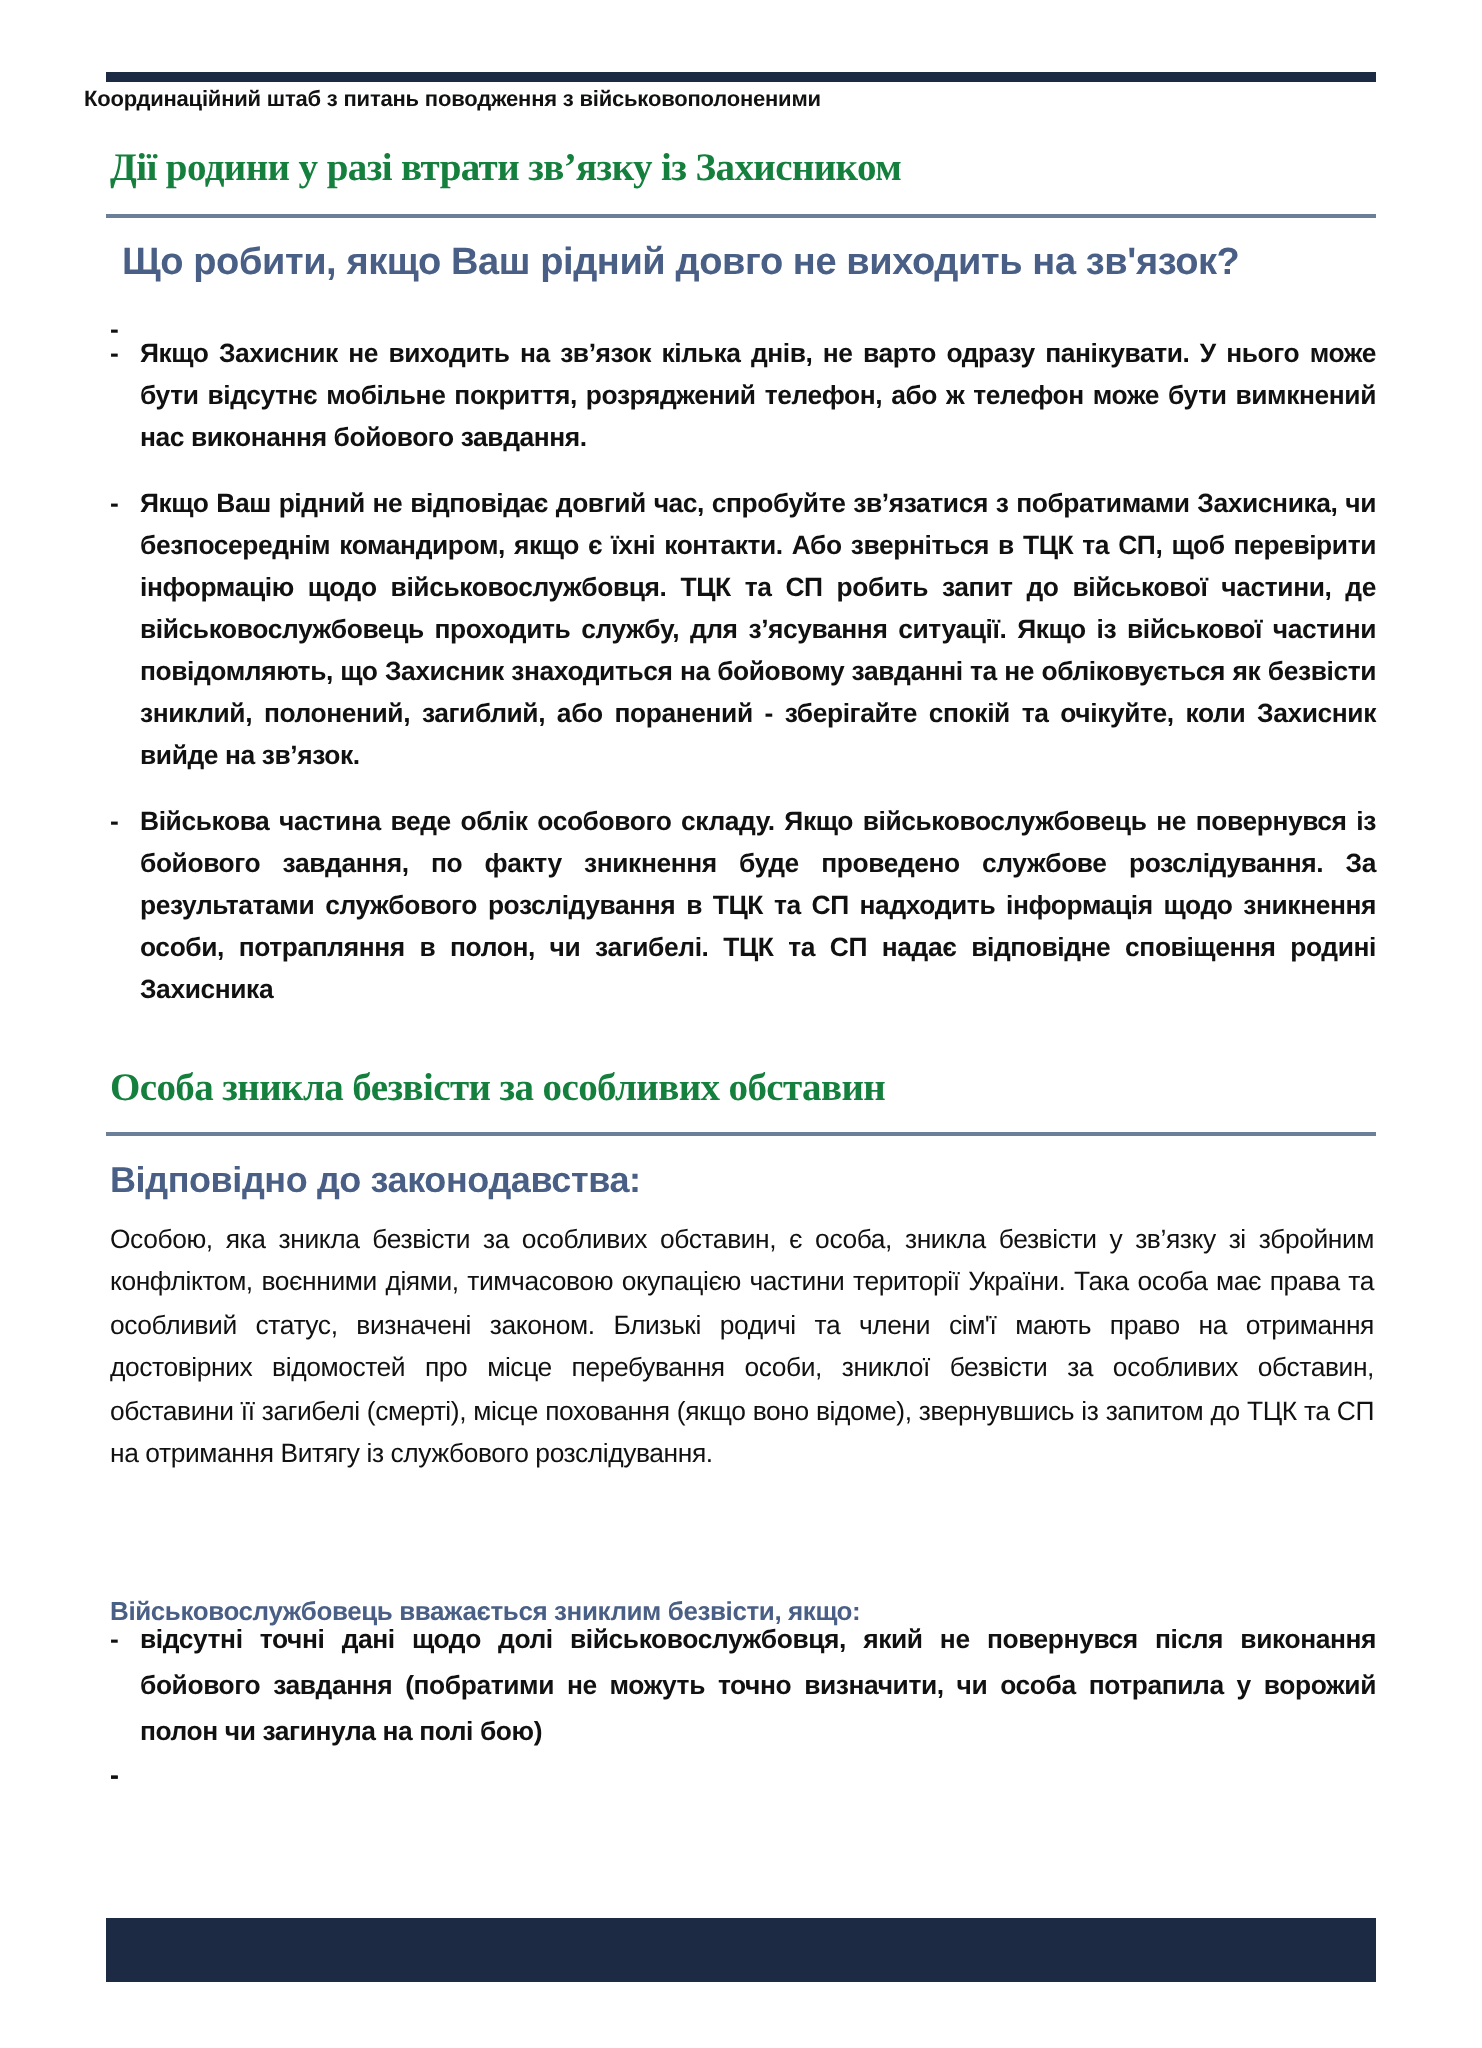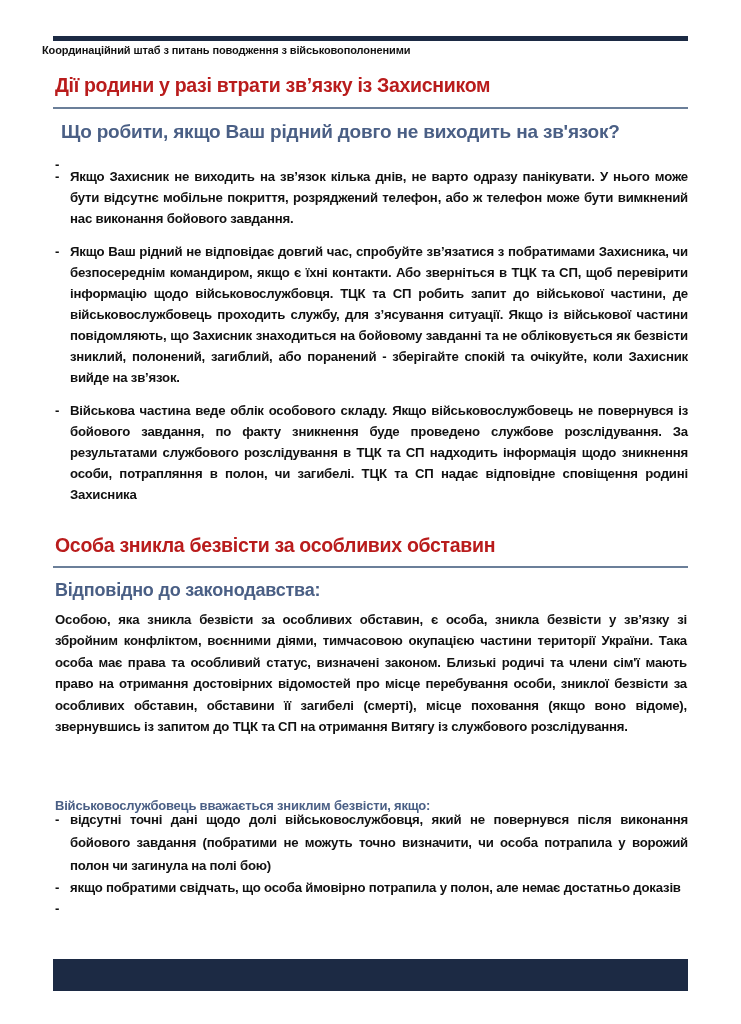--- a/index.html
+++ b/index.html
@@ -1,36 +1,36 @@
 <!DOCTYPE html>
 <html><head>
 <meta charset="utf-8">
 <style>
   html, body { margin: 0; padding: 0; background: #ffffff; }
   body { width: 741px; height: 1024px; position: relative; overflow: hidden;
          font-family: "Liberation Sans", "DejaVu Sans", sans-serif; color: #111111; }
   .topbar { position: absolute; left: 53px; top: 36px; width: 635px; height: 5px; background: #1c2a44; }
   .org { position: absolute; left: 42px; top: 44px; font-size: 11px; font-weight: bold; color: #111; letter-spacing: -0.1px; }
-  .h1 { position: absolute; left: 55px; font-family: Liberation Sans, sans-serif; font-weight: bold; color: #b91c1c; letter-spacing: -0.3px; }
+  .h1 { position: absolute; left: 55px; font-family: Liberation Serif, serif; font-weight: bold; color: #15803d; letter-spacing: -0.3px; }
   .h1a { top: 74px; font-size: 19.5px; }
   .h1b { top: 534px; font-size: 19.5px; }
   .rule { position: absolute; left: 53px; width: 635px; height: 2px; background: #6b7f99; }
   .r1 { top: 107px; }
   .r2 { top: 566px; }
   .h2 { position: absolute; font-family: "Liberation Sans", sans-serif; font-weight: bold; color: #4a5f85; letter-spacing: -0.2px; }
   .h2a { left: 61px; top: 121px; font-size: 19px; text-align: center; }
   .h2b { left: 55px; top: 580px; font-size: 18px; }
   .h2c { left: 55px; top: 798px; font-size: 13px; }
   .list { position: absolute; left: 53px; width: 635px; margin: 0; padding: 0; list-style: none;
           font-size: 13.2px; font-weight: bold; line-height: 21px; letter-spacing: -0.2px; }
   .list li { position: relative; padding-left: 17px; text-align: justify; }
   .list li .dash { position: absolute; left: 2px; top: 0; }
   .list1 { top: 154px; }
   .list1 li { margin-bottom: 12px; }
-  .para { position: absolute; left: 55px; top: 609px; width: 632px; font-size: 13.2px; font-weight: bold;
+  .para { position: absolute; left: 55px; top: 609px; width: 632px; font-size: 13.2px; font-weight: normal;
           line-height: 21.4px; text-align: justify; letter-spacing: -0.2px; }
   .list2 { top: 808px; }
   .list2 li { margin-bottom: 0; line-height: 21px; }
   .list2 li:first-child { line-height: 23px; }
   .footer { position: absolute; left: 53px; top: 959px; width: 635px; height: 32px; background: #1c2a44; }
 </style>
 </head>
 <body>
 
 <div class="topbar"></div>
@@ -50,17 +50,17 @@
 <div class="h1 h1b">Особа зникла безвісти за особливих обставин</div>
 <div class="rule r2"></div>
 
 <div class="h2 h2b">Відповідно до законодавства:</div>
 <div class="para">Особою, яка зникла безвісти за особливих обставин, є особа, зникла безвісти у зв’язку зі збройним конфліктом, воєнними діями, тимчасовою окупацією частини території України. Така особа має права та особливий статус, визначені законом. Близькі родичі та члени сім'ї мають право на отримання достовірних відомостей про місце перебування особи, зниклої безвісти за особливих обставин, обставини її загибелі (смерті), місце поховання (якщо воно відоме), звернувшись із запитом до ТЦК та СП на отримання Витягу із службового розслідування.</div>
 
 <div class="h2 h2c">Військовослужбовець вважається зниклим безвісти, якщо:</div>
 
 <ul class="list list2">
   <li><span class="dash">-</span><span>відсутні точні дані щодо долі військовослужбовця, який не повернувся після виконання бойового завдання (побратими не можуть точно визначити, чи особа  потрапила у ворожий полон чи загинула на полі бою)</span></li>
-  <li><span class="dash">-</span><span>якщо побратими свідчать, що особа ймовірно потрапила у полон, але немає достатньо доказів</span></li>
+  <li><span class="dash">-</span></li>
   <li><span class="dash">-</span></li>
 </ul>
 
 <div class="footer"></div>
 
 </body></html>

